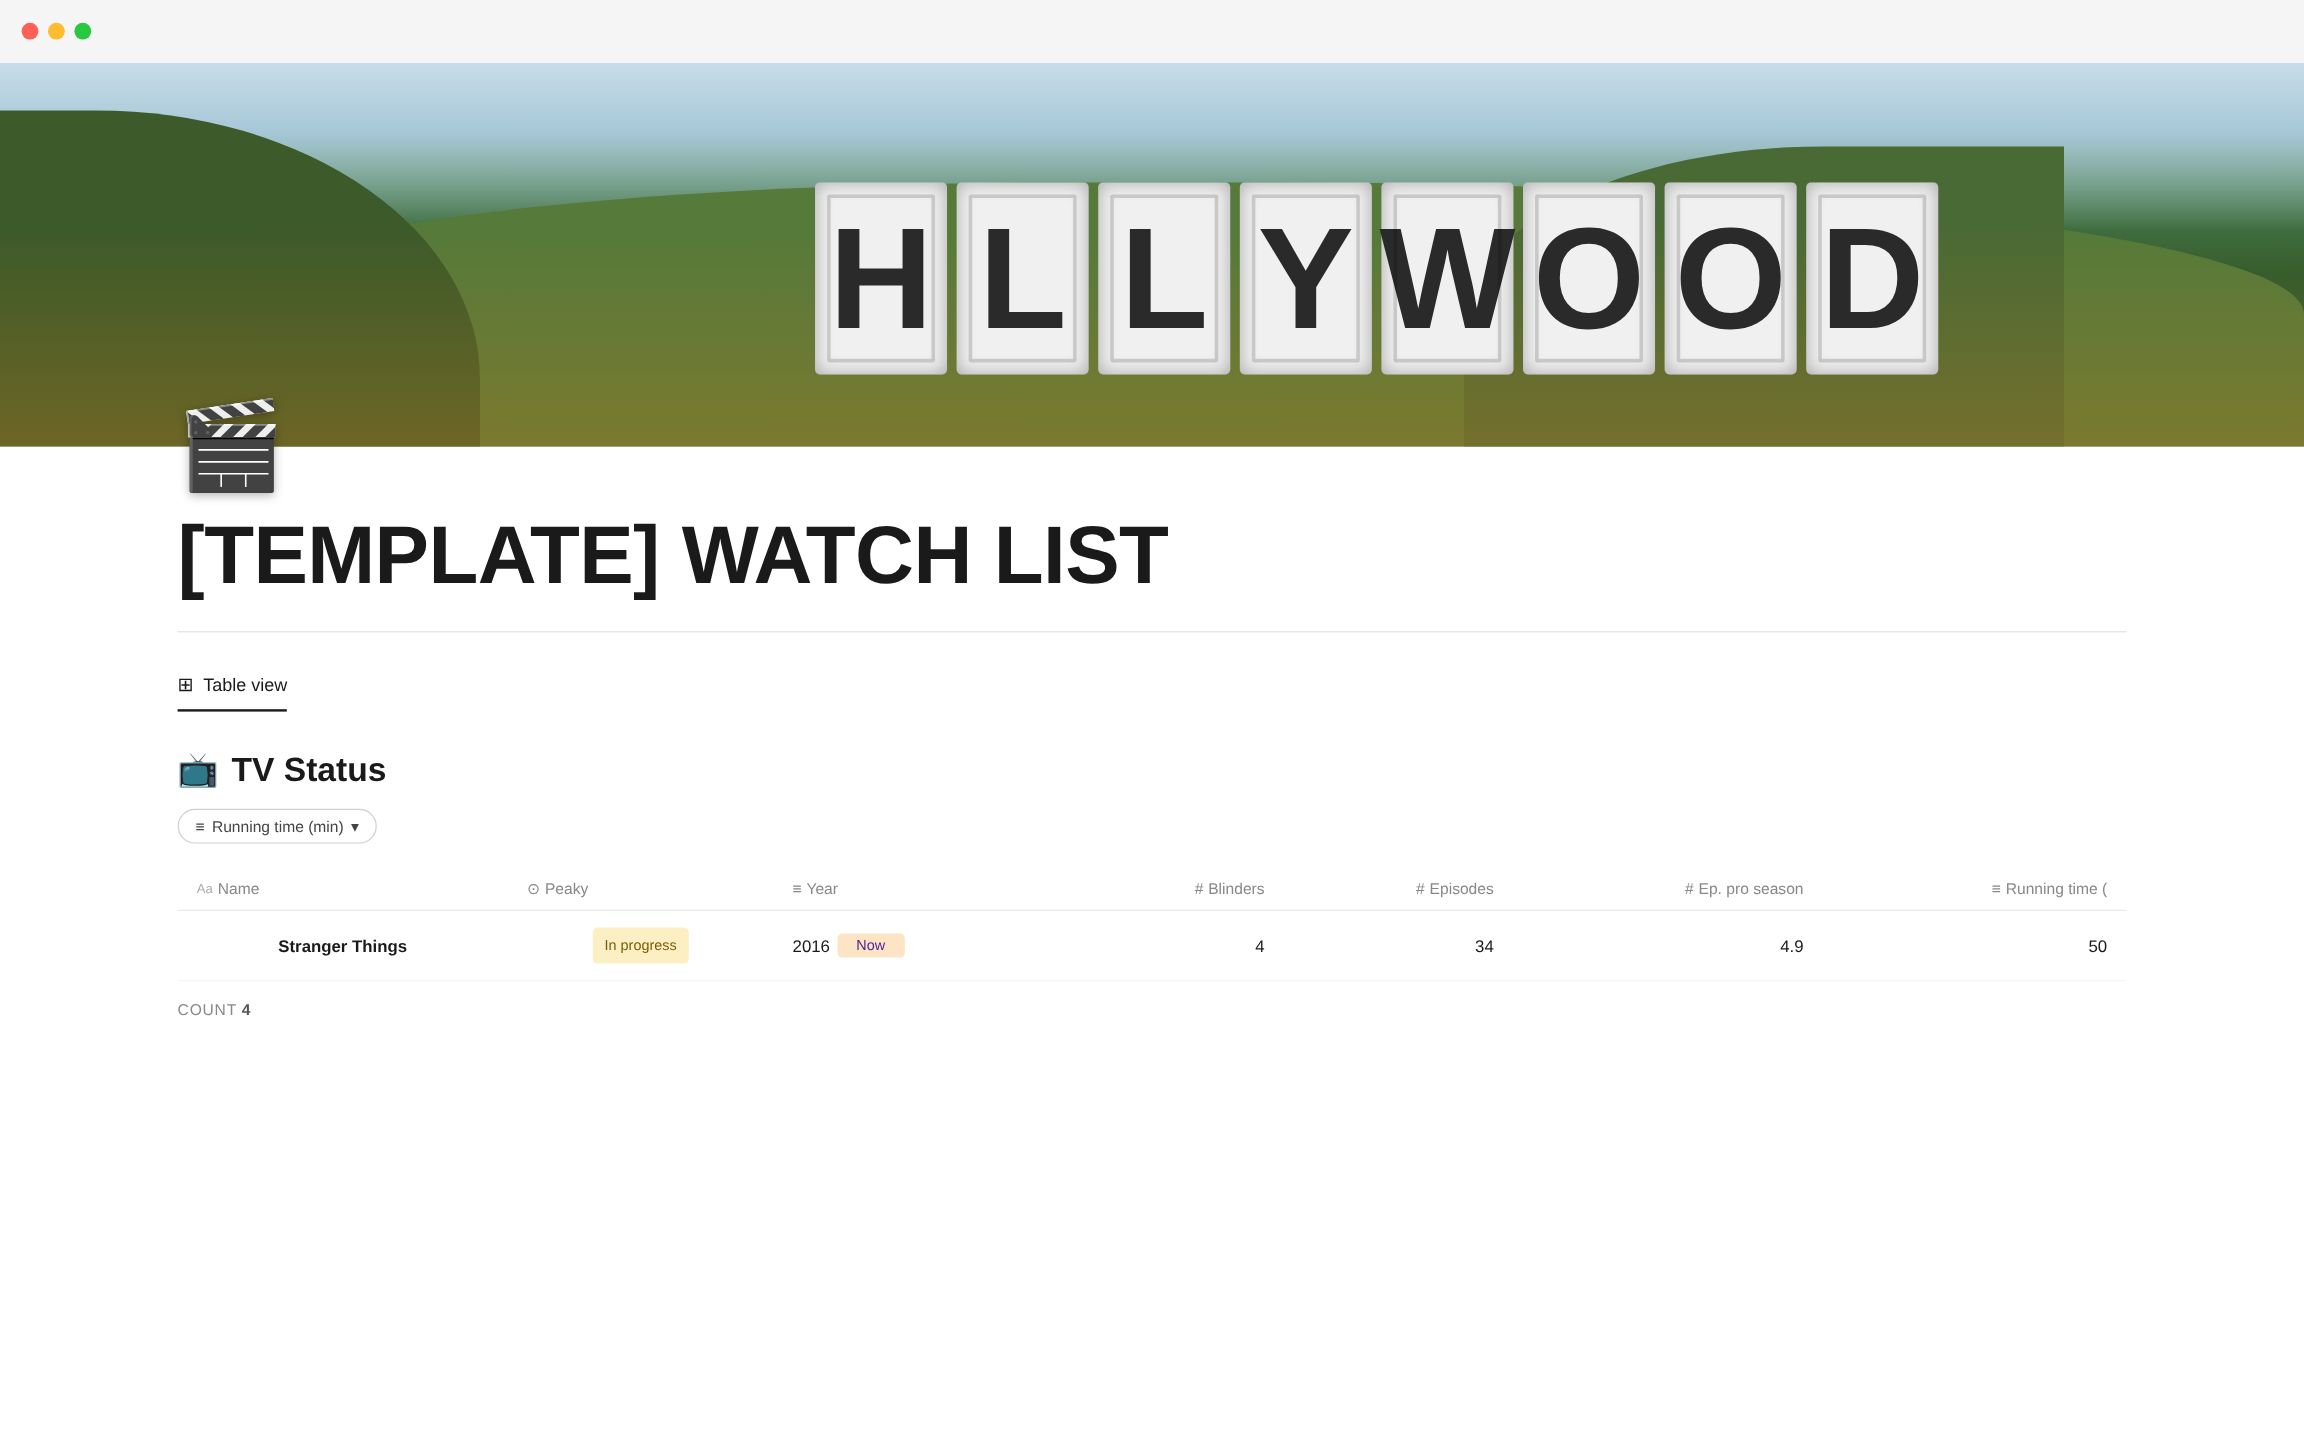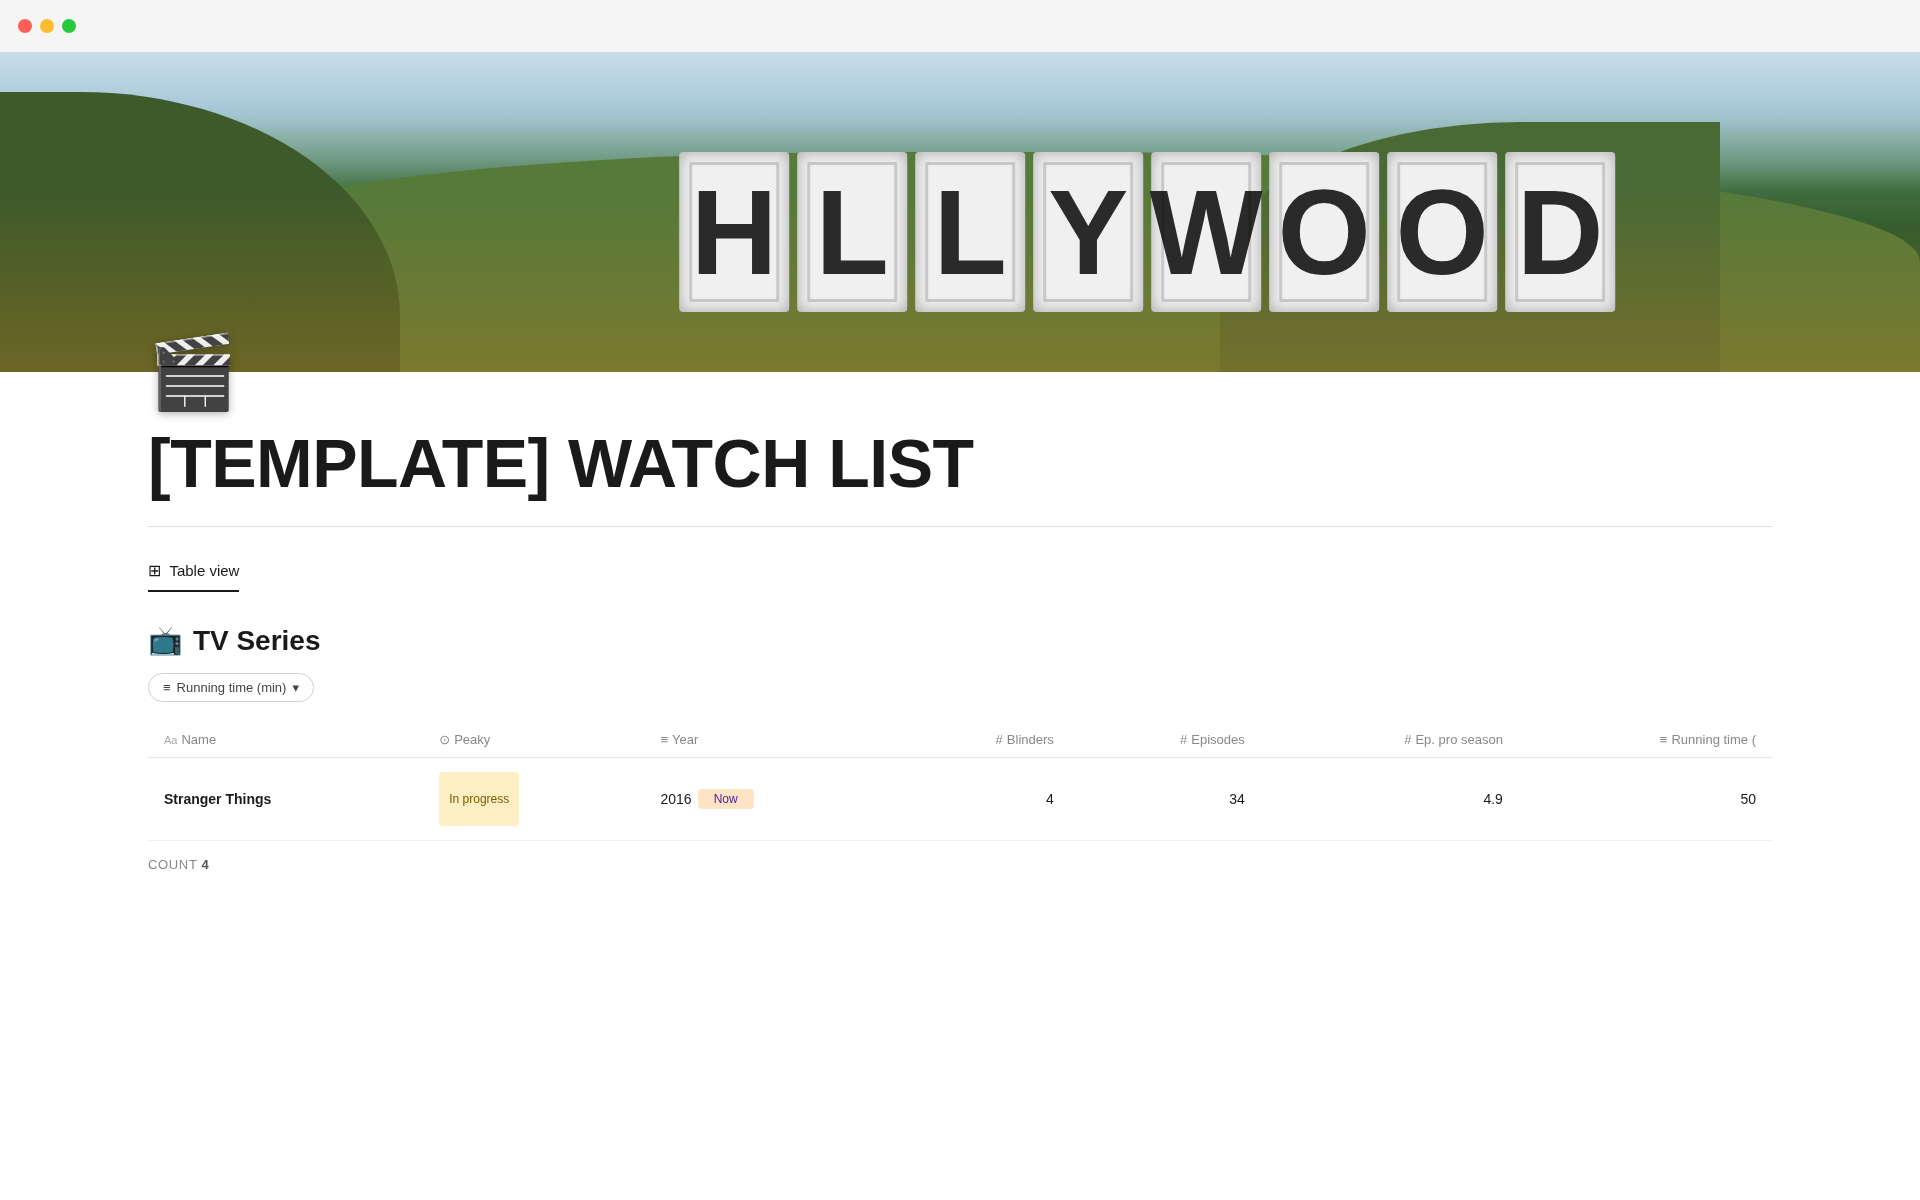--- a/index.html
+++ b/index.html
@@ -270,31 +270,32 @@
       gap: 4px;
     }
 
     tbody tr {
       border-bottom: 1px solid #f0f0f0;
     }
 
     tbody td {
       padding: 14px 16px;
       color: #1a1a1a;
+      text-align: center;
     }
 
     .row-name {
       font-weight: 600;
       font-size: 14px;
     }
 
     
     .badge {
       display: inline-block;
-      padding: 20px 10px;
+      padding: 8px 10px;
       border-radius: 4px;
       font-size: 12px;
       font-weight: 500;
     }
 
     .badge-in-progress {
       background: #fdefc4;
       color: #7a5c00;
     }
 
@@ -376,21 +377,21 @@
 
   <div class="view-tabs">
     <div class="view-tab">
       <span class="tab-icon">⊞</span>
       <span>Table view</span>
     </div>
   </div>
 
   <div class="section-header">
     <span style="font-size:28px;">📺</span>
-    <span class="section-title">TV Series</span>
+    <span class="section-title">TV Status</span>
   </div>
 
   <div class="filter-bar">
     <button class="filter-btn">
       <span>≡</span>
       <span>Running time (min)</span>
       <span>▾</span>
     </button>
   </div>
 

